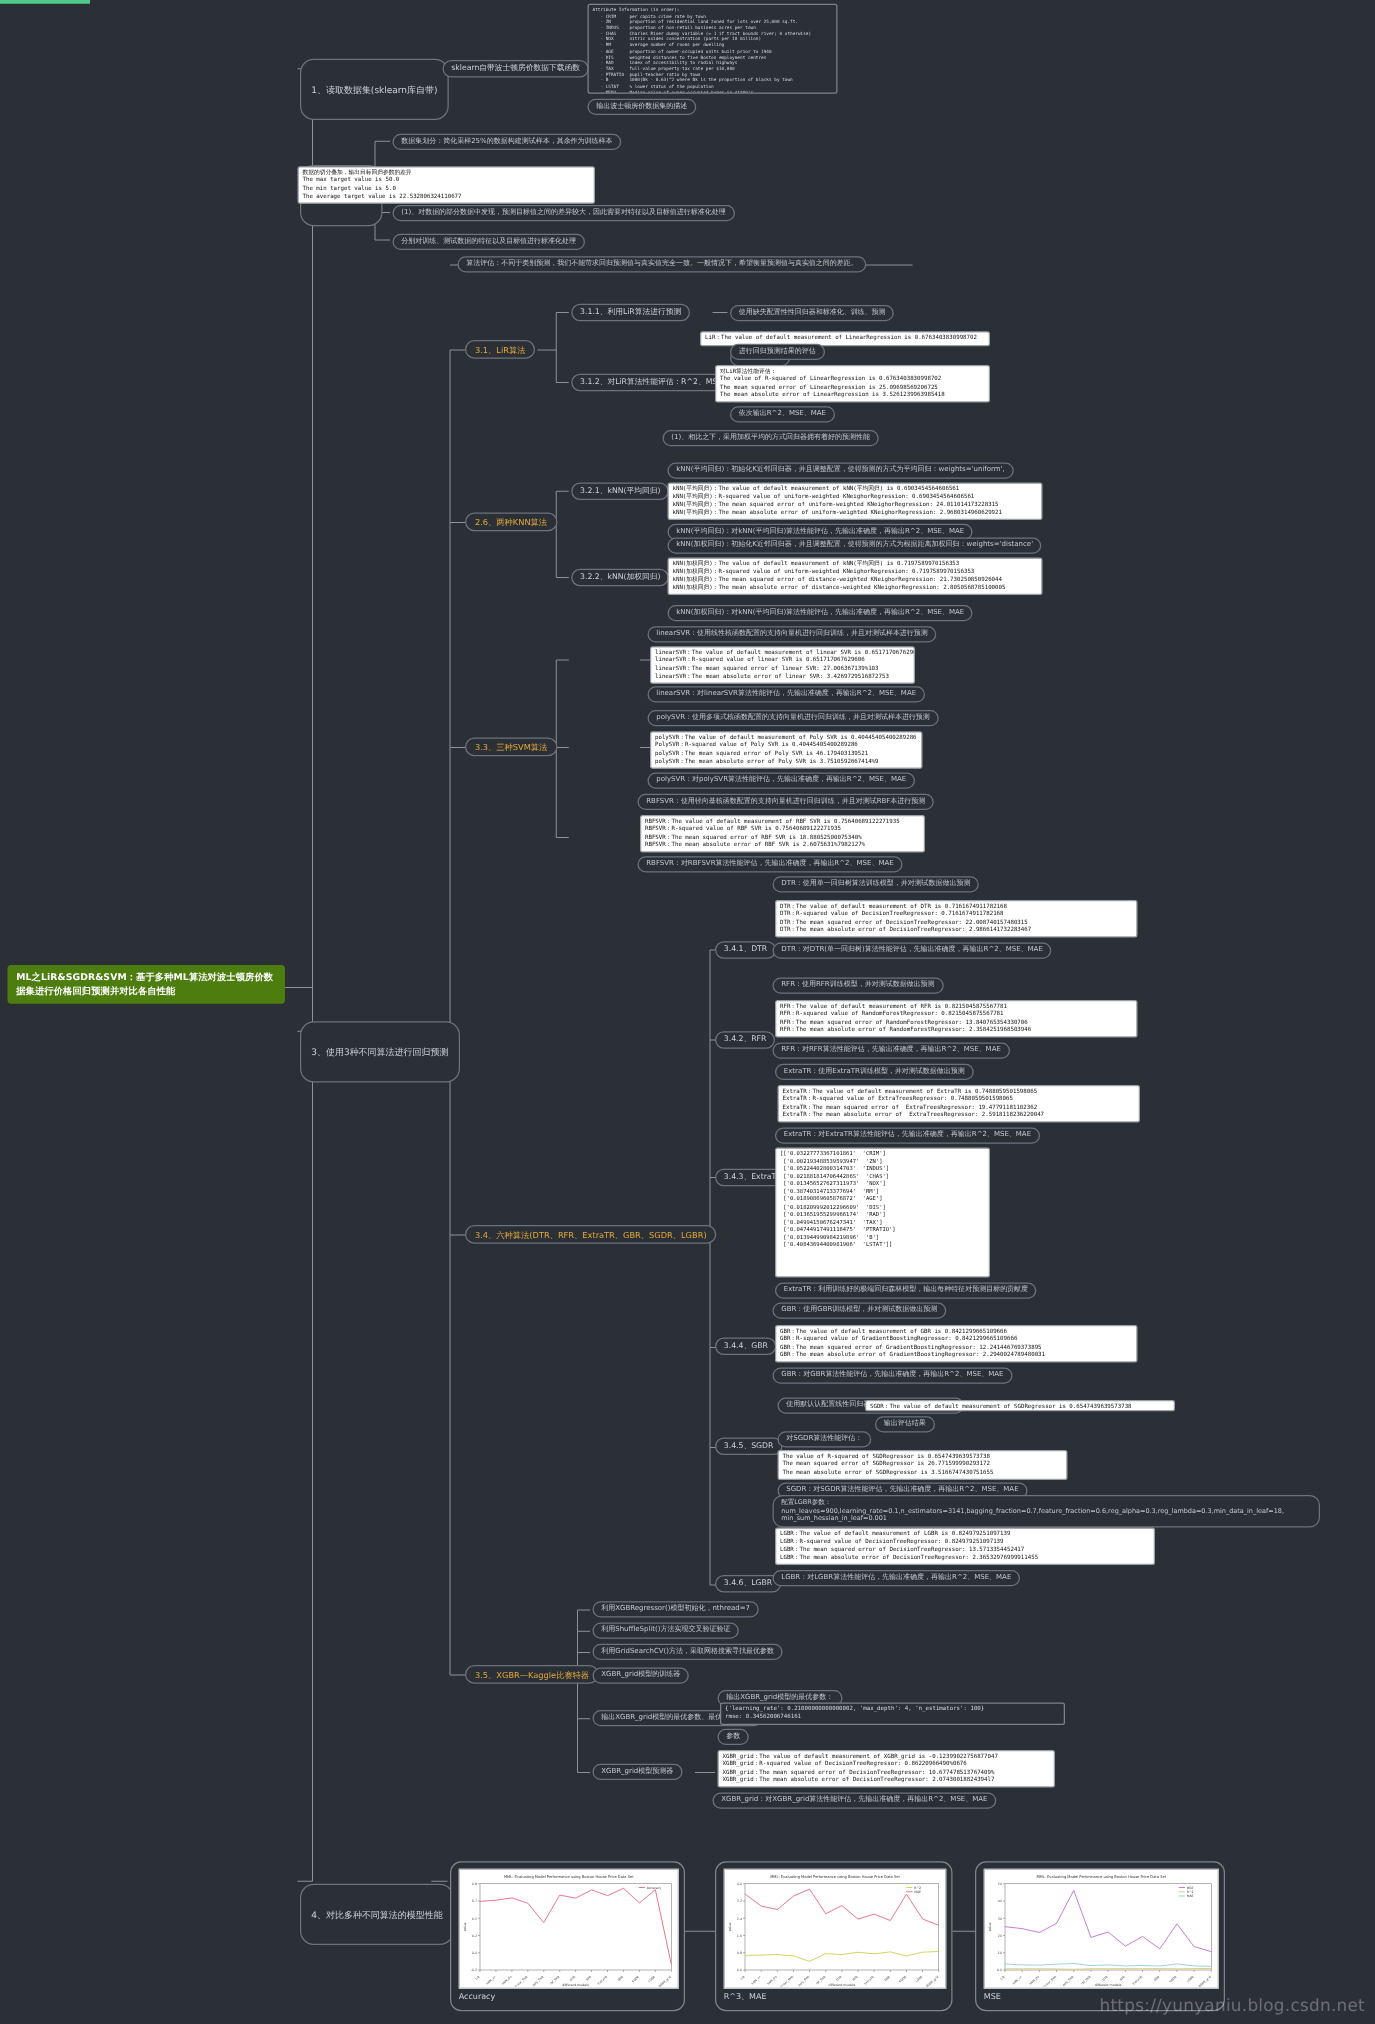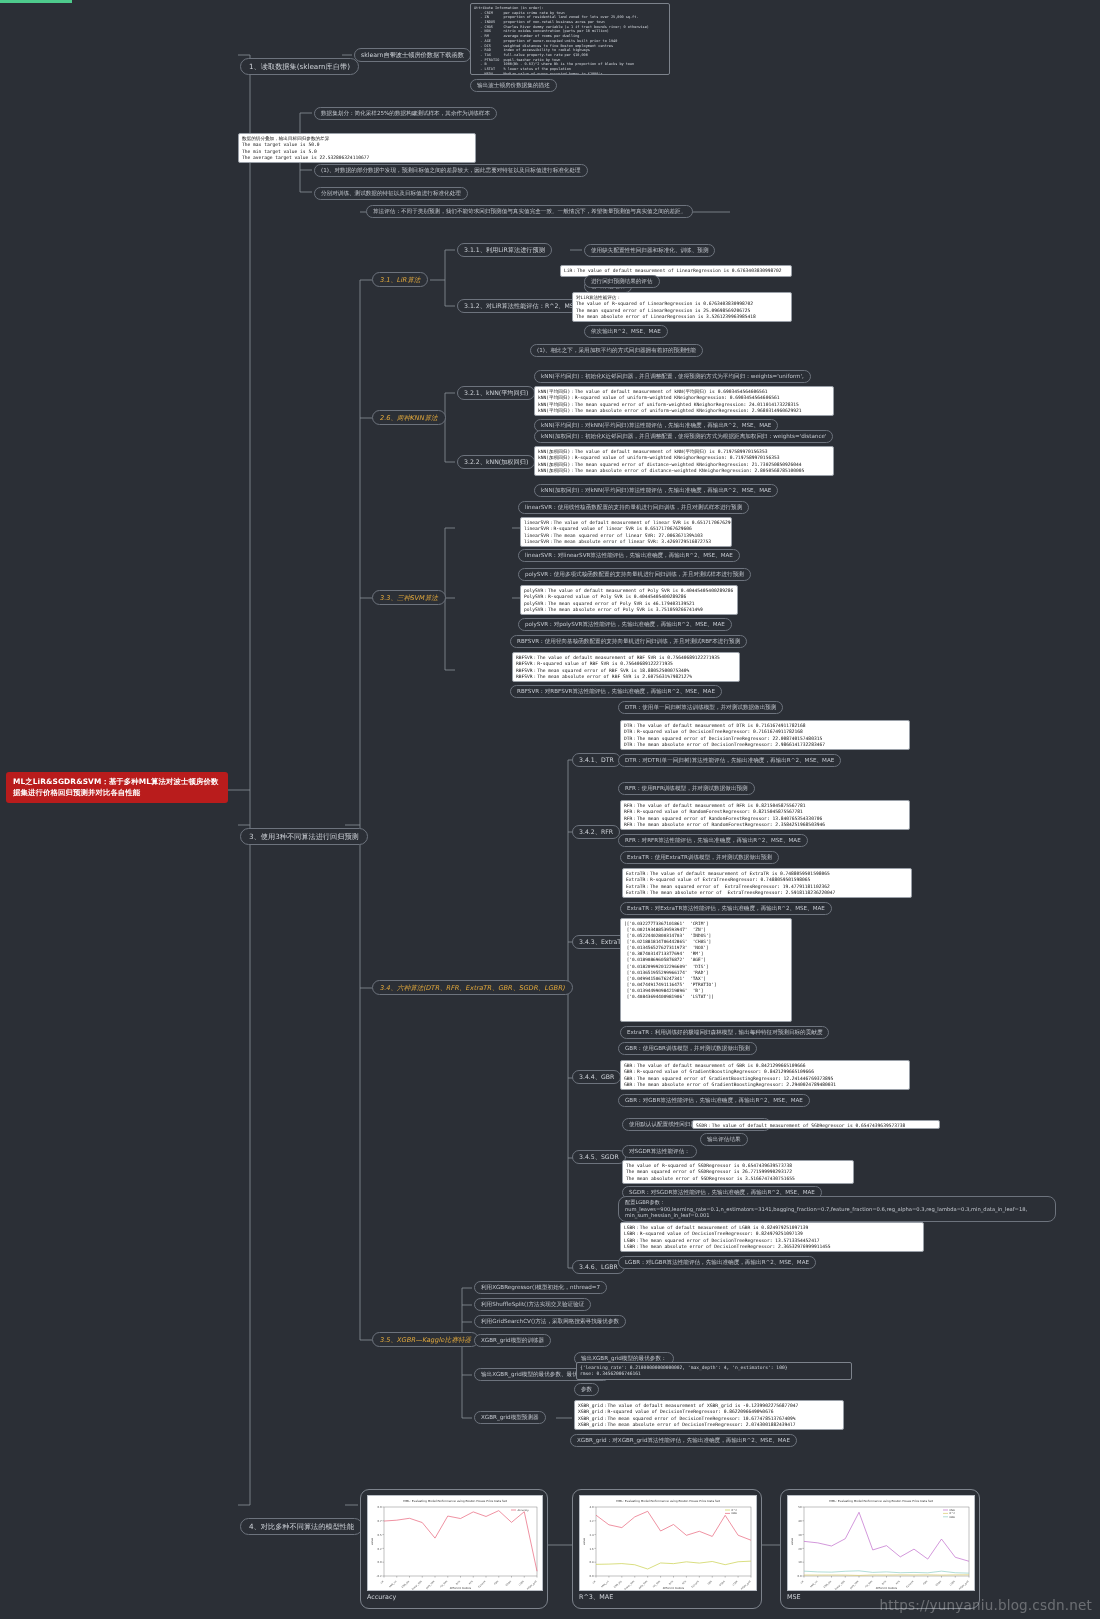--- a/index.html
+++ b/index.html
@@ -15,26 +15,26 @@
     position:absolute;
     border:1px solid #6d737d;
     border-radius:9px;
     background:#2b2f36;
     color:#cfd3d9;
     padding:2px 6px;
     line-height:1.25;
     white-space:nowrap;
   }
   .root {
-    background:#b91c1c; border:none; color:#ffffff; font-weight:bold;
+    background:#4d7c0f; border:none; color:#ffffff; font-weight:bold;
     border-radius:3px; padding:5px 7px; white-space:normal;
     font-size:7.4px; line-height:1.45; letter-spacing:.1px;
   }
-  .lv1 { font-size:7.2px; border-radius:11px; padding:3px 8px;margin-top:11px; }
-  .lv2 { font-size:6.6px; border-radius:10px; padding:2.5px 7px; color:#e3a93c;font-style:italic; }
+  .lv1 { font-size:7.2px; border-radius:11px; padding:19px 8px; }
+  .lv2 { font-size:6.6px; border-radius:10px; padding:2.5px 7px; color:#e3a93c; }
   .lv3 { font-size:6.2px; border-radius:9px; padding:2px 6px; }
   .desc { font-size:5.6px; border-radius:8px; padding:2px 6px; color:#c6cad1; }
   .cap  { font-size:5.6px; border-radius:8px; padding:2px 6px; color:#c6cad1; }
   .codebox {
     position:absolute; background:#ffffff; color:#111;
     border:1px solid #9aa0a8; border-radius:2px;
     font-family:"DejaVu Sans Mono","Liberation Mono",monospace;
     font-size:4.6px; line-height:1.38; padding:2px 3px; white-space:pre;
     overflow:hidden;
   }

